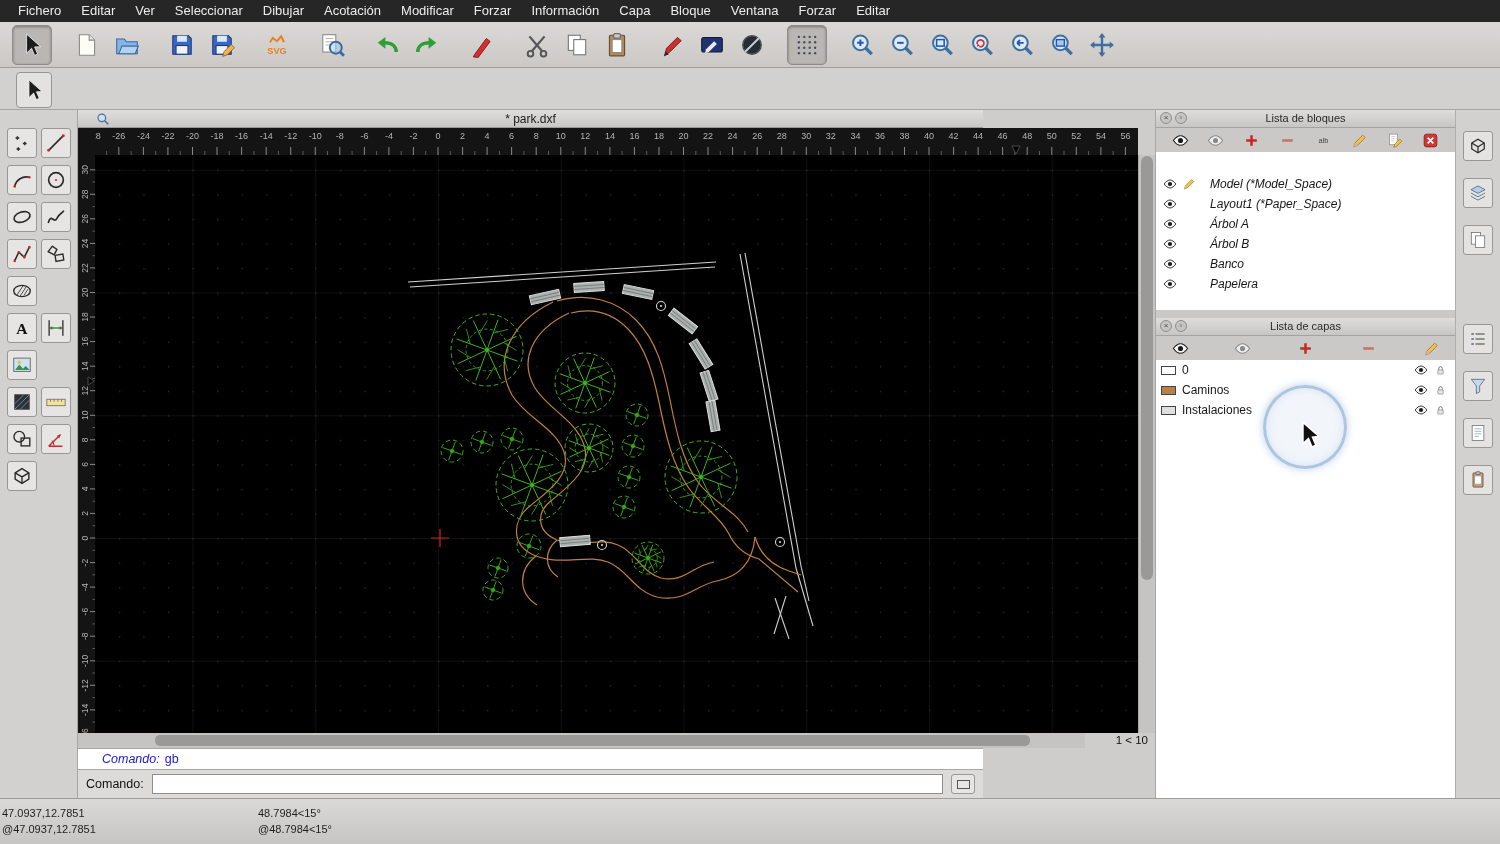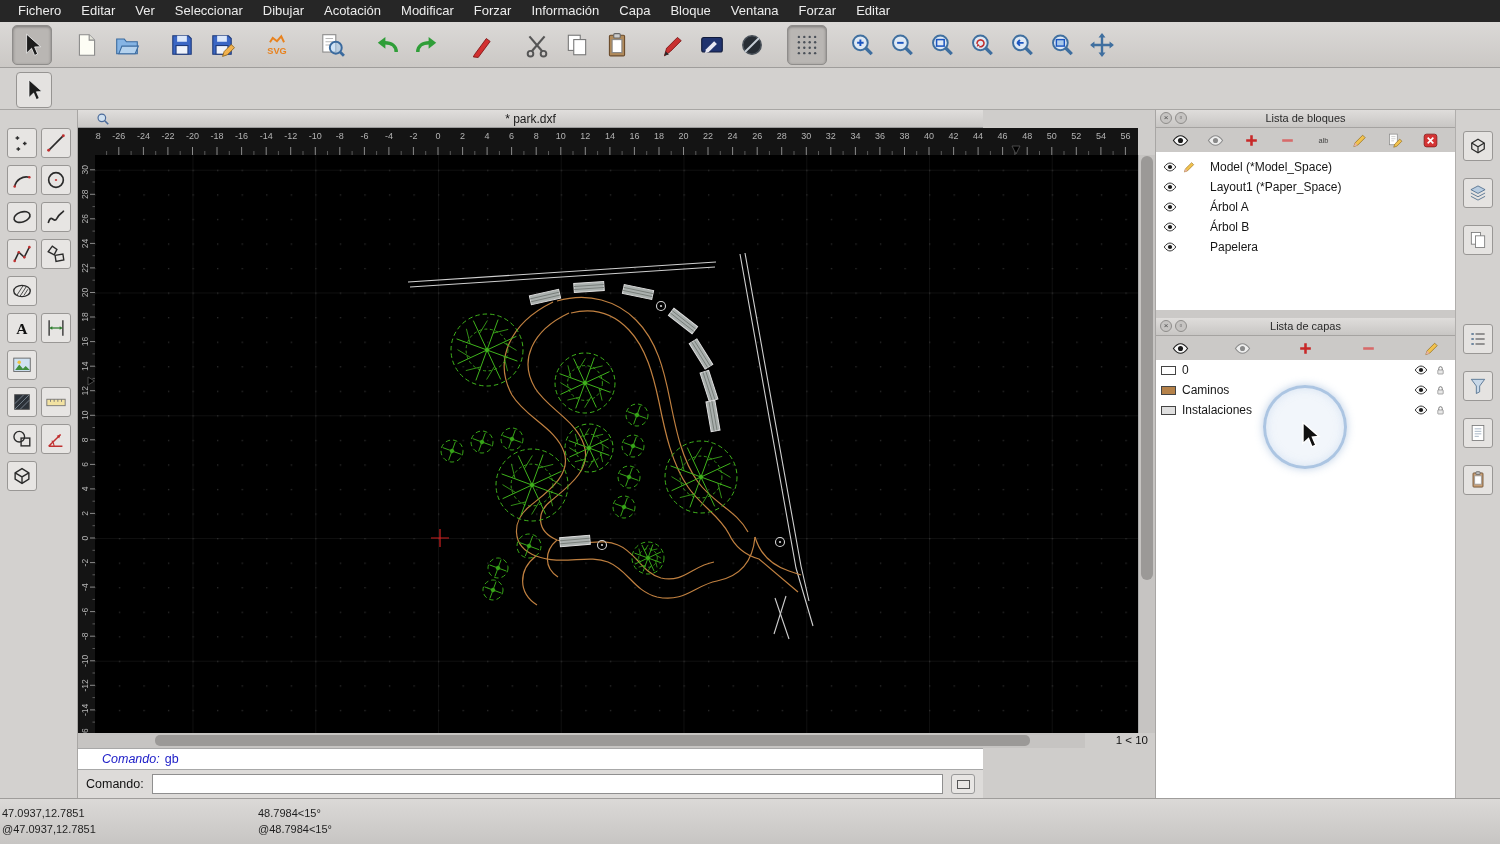--- a/index.html
+++ b/index.html
@@ -69,21 +69,21 @@
           border-bottom:1px solid #a5a3a1;font-size:11px;line-height:17px;text-align:center;color:#2a2a2a;}
   .wbtn{position:absolute;top:2px;width:12px;height:12px;border-radius:50%;background:#c6c4c2;
         border:1px solid #8f8d8b;box-sizing:border-box;font-size:8px;line-height:10px;
         text-align:center;color:#4a4a4a;}
   .wclose{left:4px;}
   .wfloat{left:19px;}
   .ptoolbar{height:25px;display:flex;align-items:center;justify-content:space-between;
             padding:0 14px;border-bottom:1px solid #b5b3b1;}
   .picon{display:flex;align-items:center;justify-content:center;width:20px;height:20px;}
   .plist{position:absolute;left:0;right:0;top:42px;bottom:0;background:#fff;overflow:hidden;}
-  #blocks-list{padding-top:5px;}
+  #blocks-list{padding-top:22px;font-style:italic;}
   .brow{height:20px;display:flex;align-items:center;padding-left:7px;font-size:12px;color:#161616;}
   .beye{width:16px;height:14px;}
   .bpen{width:15px;height:14px;margin-left:3px;}
   .blabel{margin-left:13px;white-space:nowrap;}
   .lrow{height:20px;display:flex;align-items:center;padding:0 5px;font-size:12px;color:#161616;}
   .lrow.selected{background:#1560d0;color:#fff;}
   .lswatch{width:15px;height:9px;border:1px solid #444;box-sizing:border-box;margin-right:6px;flex:none;}
   .lname{flex:1;white-space:nowrap;}
   .lic{width:16px;height:14px;margin-left:4px;display:flex;align-items:center;flex:none;}
 
@@ -1157,20 +1157,30 @@
             <span class="blabel">Árbol B</span>
           </div>
           <div class="brow">
             <span class="beye">
               <svg viewBox="0 0 24 24" width="14" height="14" aria-hidden="true">
                 <path d="M2 12c3.2-4.6 6.8-6.8 10-6.8S18.8 7.4 22 12c-3.2 4.6-6.8 6.8-10 6.8S5.2 16.6 2 12z" fill="#f8f8f8" stroke="#1a1a1a" stroke-width="1.5"></path>
                 <circle cx="12" cy="12" r="3.6" fill="#1a1a1a"></circle>
               </svg>
             </span>
             <span class="bpen"></span>
+            <span class="blabel">Banco</span>
+          </div>
+          <div class="brow">
+            <span class="beye">
+              <svg viewBox="0 0 24 24" width="14" height="14" aria-hidden="true">
+                <path d="M2 12c3.2-4.6 6.8-6.8 10-6.8S18.8 7.4 22 12c-3.2 4.6-6.8 6.8-10 6.8S5.2 16.6 2 12z" fill="#f8f8f8" stroke="#1a1a1a" stroke-width="1.5"></path>
+                <circle cx="12" cy="12" r="3.6" fill="#1a1a1a"></circle>
+              </svg>
+            </span>
+            <span class="bpen"></span>
             <span class="blabel">Papelera</span>
           </div>
         </div>
     </div>
     <div class="panel" id="panel-layers">
       <div class="ptitle">
         <span class="wbtn wclose">×</span>
         <span class="wbtn wfloat">▫</span>
         <span>Lista de capas</span>
       </div>

